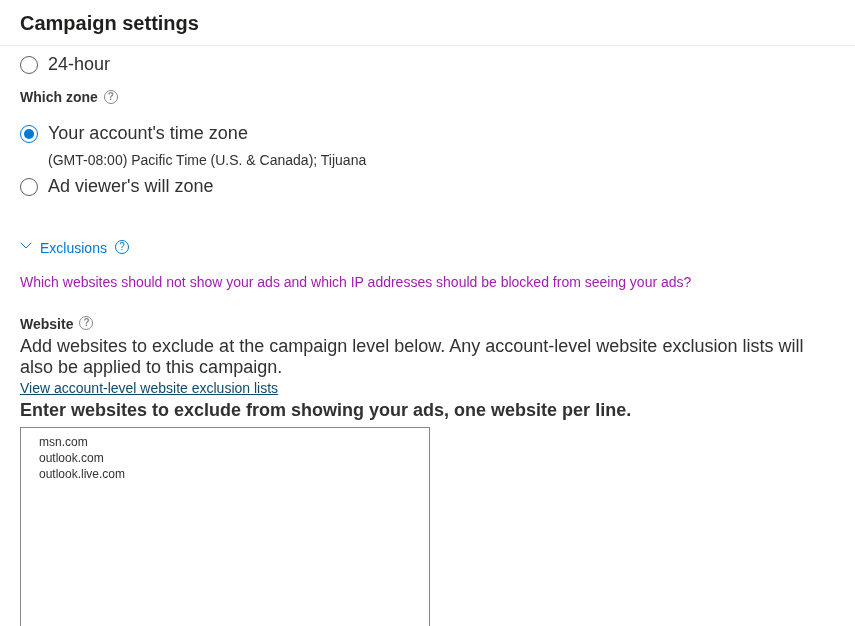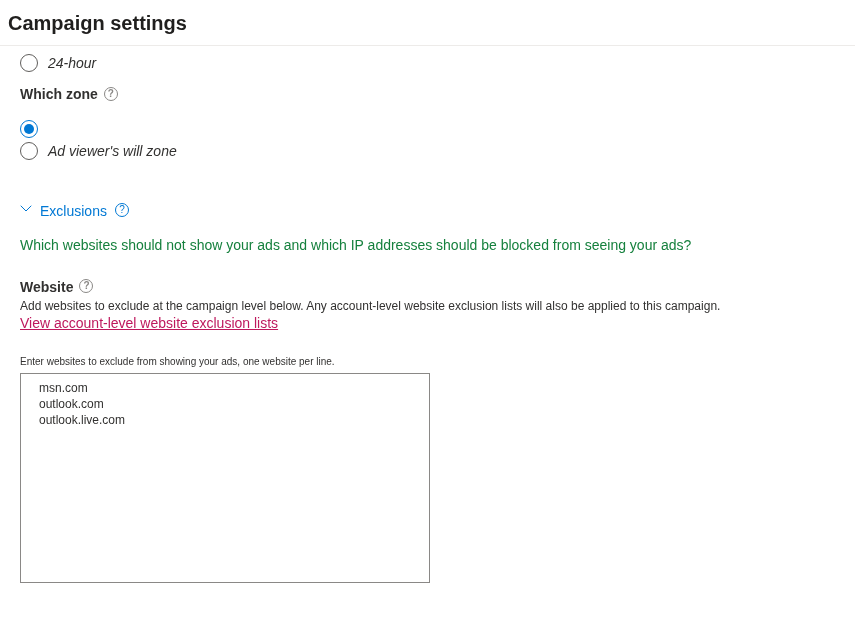--- a/index.html
+++ b/index.html
@@ -6,21 +6,21 @@
     body {
       margin: 0;
       padding: 0;
       font-family: "Segoe UI", -apple-system, BlinkMacSystemFont, sans-serif;
       font-size: 14px;
       color: #323130;
       background: #ffffff;
       width: 855px;
     }
     .header {
-      padding: 12px 20px 10px 8px;
+      padding: 12px 20px 10px 20px;
       border-bottom: 1px solid #edebe9;
     }
     .page-title {
       font-size: 20px;
       font-weight: 600;
       color: #201f1e;
       margin: 0;
     }
     .content {
       padding: 8px 20px 20px 20px;
@@ -45,23 +45,22 @@
     .radio-circle.selected {
       border: 1px solid #0078d4;
     }
     .radio-dot {
       width: 10px;
       height: 10px;
       background: #0078d4;
       border-radius: 50%;
     }
     .radio-label {
-      font-size: 14px;
-      color: #323130;
-      font-style: italic;
+      font-size: 18px;
+      color: #323130;
     }
     .section-label {
       font-size: 14px;
       font-weight: 600;
       color: #323130;
       display: inline-flex;
       align-items: center;
       gap: 6px;
       margin-top: 10px;
       margin-bottom: 8px;
@@ -104,57 +103,58 @@
       height: 12px;
       display: inline-flex;
       align-items: center;
       justify-content: center;
     }
     .chevron-down svg {
       stroke: #0078d4;
     }
     .body-text {
       font-size: 14px;
-      color: #15803d;
+      color: #a21caf;
       margin-top: 18px;
       margin-bottom: 4px;
     }
     .link {
-      color: #be185d;
+      color: #0c4a6e;
       text-decoration: underline;
       cursor: pointer;
     }
     .website-label-row {
       margin-top: 22px;
       display: inline-flex;
       align-items: flex-start;
       gap: 6px;
       font-weight: 600;
     }
     .desc-text {
-      font-size: 12px;
+      font-size: 18px;
       color: #323130;
       margin-top: 4px;
     }
     textarea.exclusion-list {
       width: 410px;
       height: 210px;
       border: 1px solid #8a8886;
       padding: 6px 18px;
       font-family: "Segoe UI", -apple-system, BlinkMacSystemFont, sans-serif;
       font-size: 12px;
       color: #323130;
       resize: none;
       margin-top: 6px;
       line-height: 1.35;
       outline: none;
     }
     .enter-label {
-      margin-top: 25px;
-      font-size: 10px;
+      margin-top: 4px;
+      font-size: 18px;
+      font-weight: bold;
     }
   </style>
 </head>
 <body>
 
 <div class="header">
   <h1 class="page-title">Campaign settings</h1>
 </div>
 
 <div class="content">
@@ -168,22 +168,24 @@
     <span>Which zone</span>
     <span class="help-icon">?</span>
   </div>
 
   <div class="spacer"></div>
 
   <div class="radio-row">
     <span class="radio-circle selected">
       <span class="radio-dot"></span>
     </span>
-  </div>
-
+    <span class="radio-label">Your account's time zone</span>
+  </div>
+
+  <div class="tz-detail">(GMT-08:00) Pacific Time (U.S. &amp; Canada); Tijuana</div>
 
   <div class="radio-row">
     <span class="radio-circle"></span>
     <span class="radio-label">Ad viewer's will zone</span>
   </div>
 
   <div class="spacer-lg"></div>
 
   <div class="exclusions-header">
     <span class="chevron-down">

